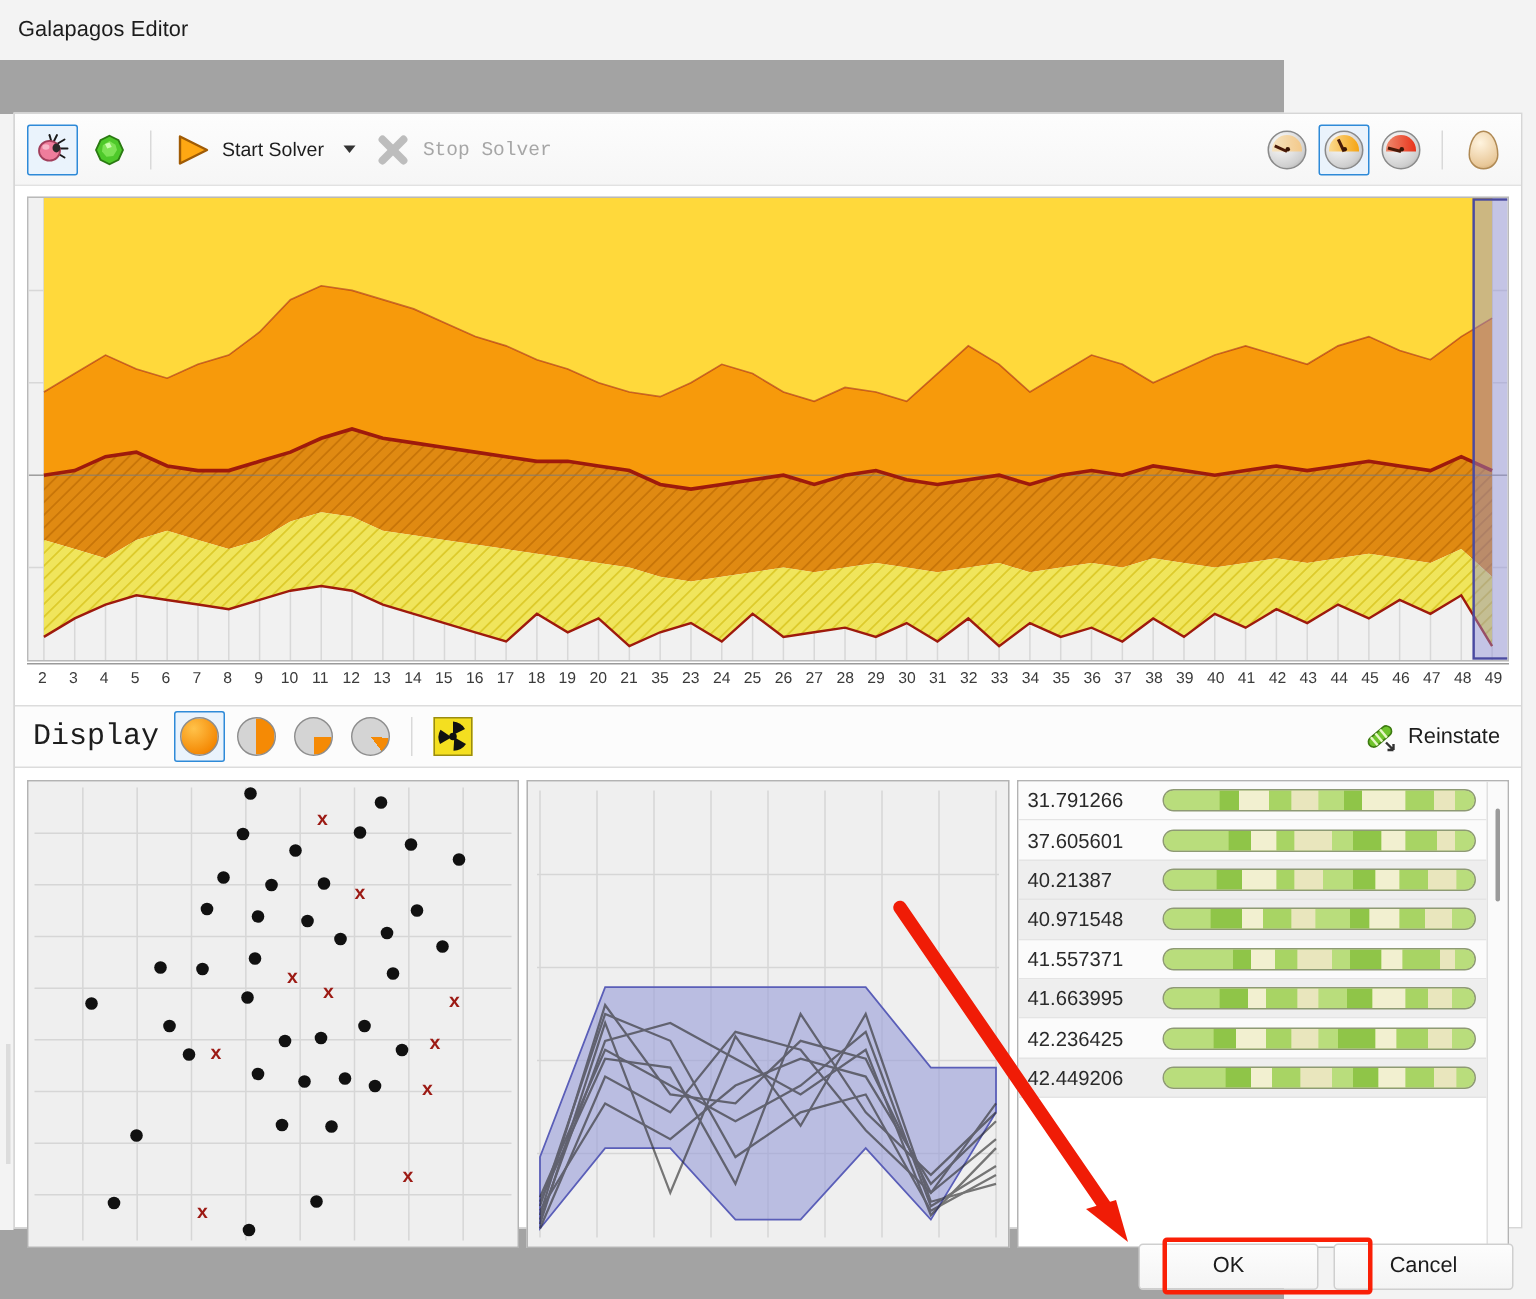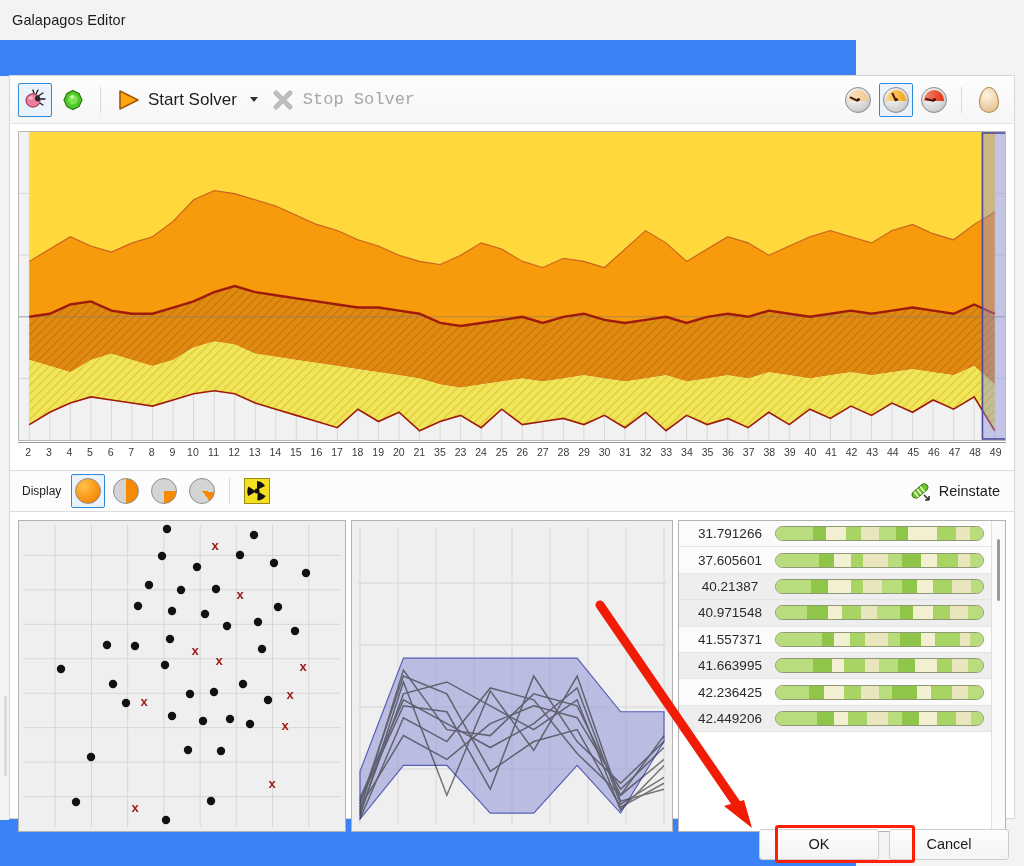--- a/index.html
+++ b/index.html
@@ -6,22 +6,21 @@
   html, body {
     margin: 0; padding: 0;
     width: 1024px; height: 866px;
     font-family: "Liberation Sans", sans-serif;
     background: #f3f3f3;
     overflow: hidden;
   }
   #app {
     position: relative;
     width: 856px; height: 866px;
-    background: #3b82f6;
-    text-align: center;
+    background: #a3a3a3;
   }
 
   
   .titlebar {
     position: absolute; left: 0; top: 0; width: 1024px; height: 40px;
     background: #f3f3f3;
     display: flex; align-items: center;
   }
   .title-text {
     margin-left: 12px;
@@ -86,21 +85,21 @@
     background: #eaf3fc;
   }
   .tb-sep {
     width: 1px; height: 26px;
     background: #d9d9d9;
     margin: 0 8px;
   }
   .tb-text-btn {
     display: flex; align-items: center; gap: 7px;
     padding: 3px 6px;
-    font-size: 17px;
+    font-size: 13px;
     color: #1d1d1d;
     cursor: default;
   }
   .tb-text-btn.disabled { color: #a6a6a6; font-family: Liberation Mono, monospace; }
   .caret-down {
     width: 0; height: 0;
     border-left: 4.5px solid transparent;
     border-right: 4.5px solid transparent;
     border-top: 5px solid #333;
     margin-left: 6px;
@@ -166,22 +165,23 @@
     position: relative;
     margin-top: 6px;
     height: 42px;
     display: flex; align-items: center;
     border-top: 1px solid #dcdcdc;
     border-bottom: 1px solid #dcdcdc;
     background: #fcfcfc;
     padding: 0 8px;
   }
   .display-label {
-    font-size: 12px; color: #1d1d1d;
+    font-size: 20px; color: #1d1d1d;
     margin: 0 8px 0 4px;
+    font-family: Liberation Mono, monospace;
   }
   .pie {
     width: 26px; height: 26px; border-radius: 50%;
     border: 1px solid #8d8d8d;
     position: relative; overflow: hidden;
   }
   .radio-icon {
     width: 26px; height: 26px;
     background: #f4df20;
     border: 1px solid #9a8c10;

